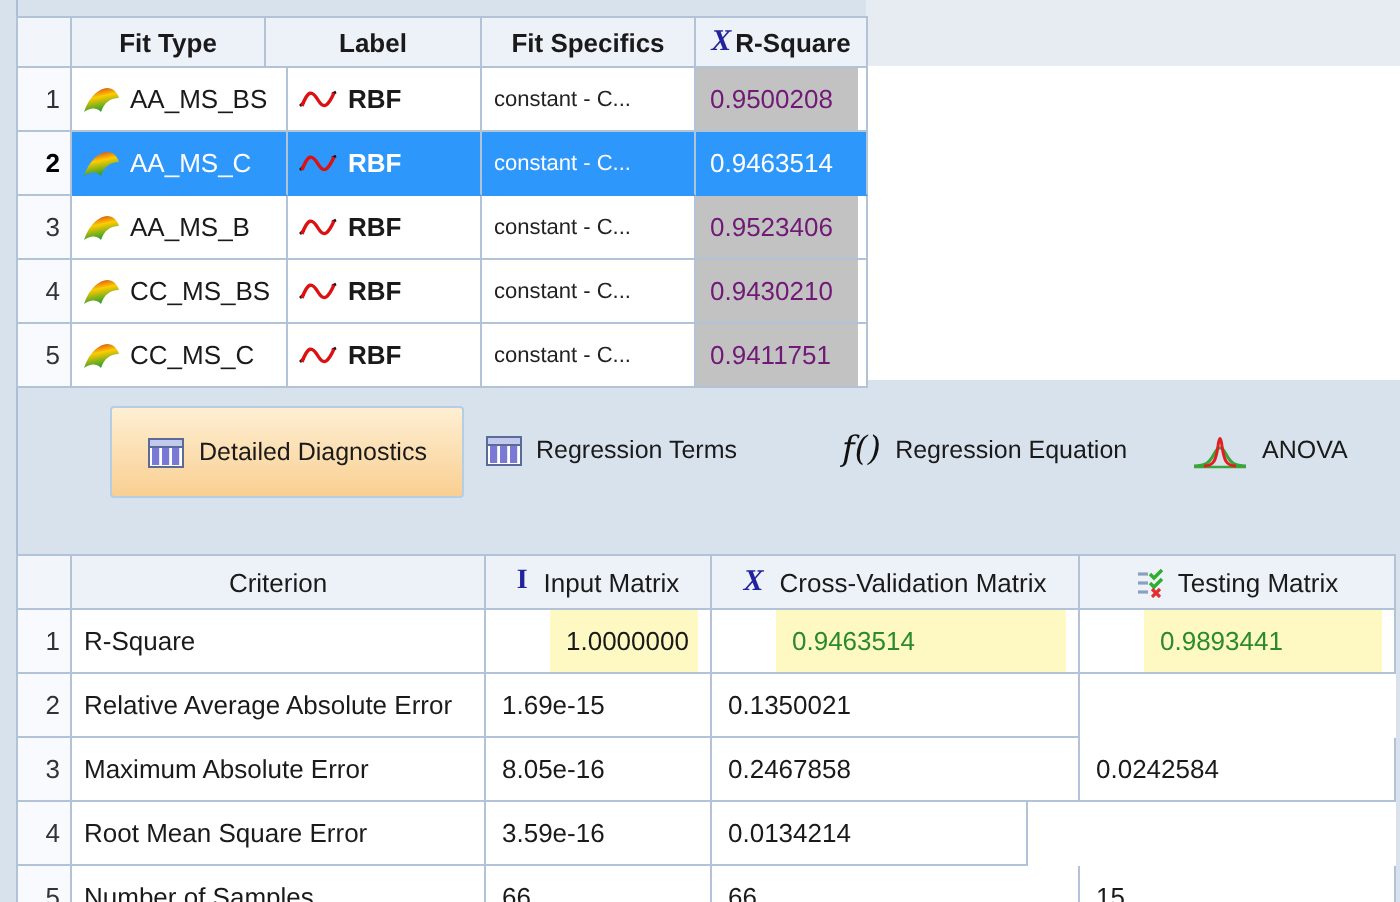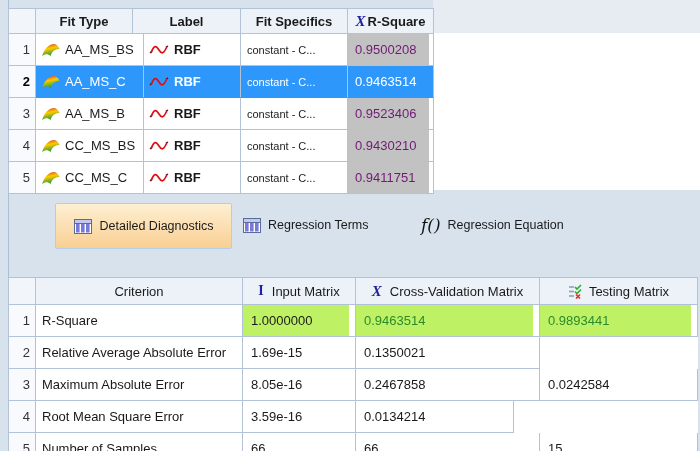--- a/index.html
+++ b/index.html
@@ -45,21 +45,21 @@
 
   
   #diag-table{left:8px; top:277px;}
   #diag-table .trow{height:32px;}
   #diag-table .trow.hdr{height:27px;}
   #diag-table .hdr .cell{font-weight:normal; gap:6px;}
   .dc0{width:27px;} .dc1{width:207px;} .dc2{width:113px;} .dc3{width:184px;} .dc4{width:158px;}
   .crit-cell{padding-left:6px;}
   .val-cell{padding:0;}
   .val-cell .vfill{flex:1; height:100%; margin-right:6px; display:flex; align-items:center; padding-left:8px;}
-  .trow.hl .vfill{background:#bef264;}
+  .trow.hl .vfill{background:#fef9c3;margin-left:32px;}
   .green-txt{color:#2b8a2b;}
 
   
   .x-glyph{font-family:"Liberation Serif", serif; font-weight:bold; font-style:italic;
            color:#22229e; font-size:15px; line-height:1; margin-right:2px;}
   .i-glyph{font-family:"Liberation Serif", serif; font-weight:bold;
            color:#22229e; font-size:14px; line-height:1; margin-right:2px;}
   .icon{display:inline-flex; align-items:center; justify-content:center; flex:none;}
 
   
@@ -285,20 +285,30 @@
             <rect x="12" y="5" width="3.6" height="8.5" fill="#7a7ad6"></rect>
             <line x1="0.5" y1="4.5" x2="17.5" y2="4.5" stroke="#5a6b9a"></line>
           </svg>
         </span>
       <span>Regression Terms</span>
     </div>
     <div class="tb-item" id="tb-eq">
       <span class="fx-glyph">f()</span>
       <span>Regression Equation</span>
     </div>
+    <div class="tb-item" id="tb-anova">
+      <span class="icon">
+          <svg width="28" height="19" viewBox="0 0 28 19">
+            <path d="M1,17 C7,17 9,15 11,11 C13,7 15,7 17,11 C19,15 21,17 27,17" stroke="#3aa53a" stroke-width="1.5" fill="none"></path>
+            <line x1="1" y1="17.5" x2="27" y2="17.5" stroke="#3aa53a" stroke-width="1.2"></line>
+            <path d="M6,17 C11,17 12,14 13,7 C13.6,2 14.4,2 15,7 C16,14 17,17 22,17" stroke="#e02020" stroke-width="1.5" fill="none"></path>
+          </svg>
+        </span>
+      <span>ANOVA</span>
+    </div>
   </div>
 
   <div class="tbl" id="diag-table">
       <div class="trow hdr">
         <div class="cell numcell dc0"></div>
         <div class="cell dc1">Criterion</div>
         <div class="cell dc2">
           <span class="i-glyph">I</span>
           <span>Input Matrix</span>
         </div>

